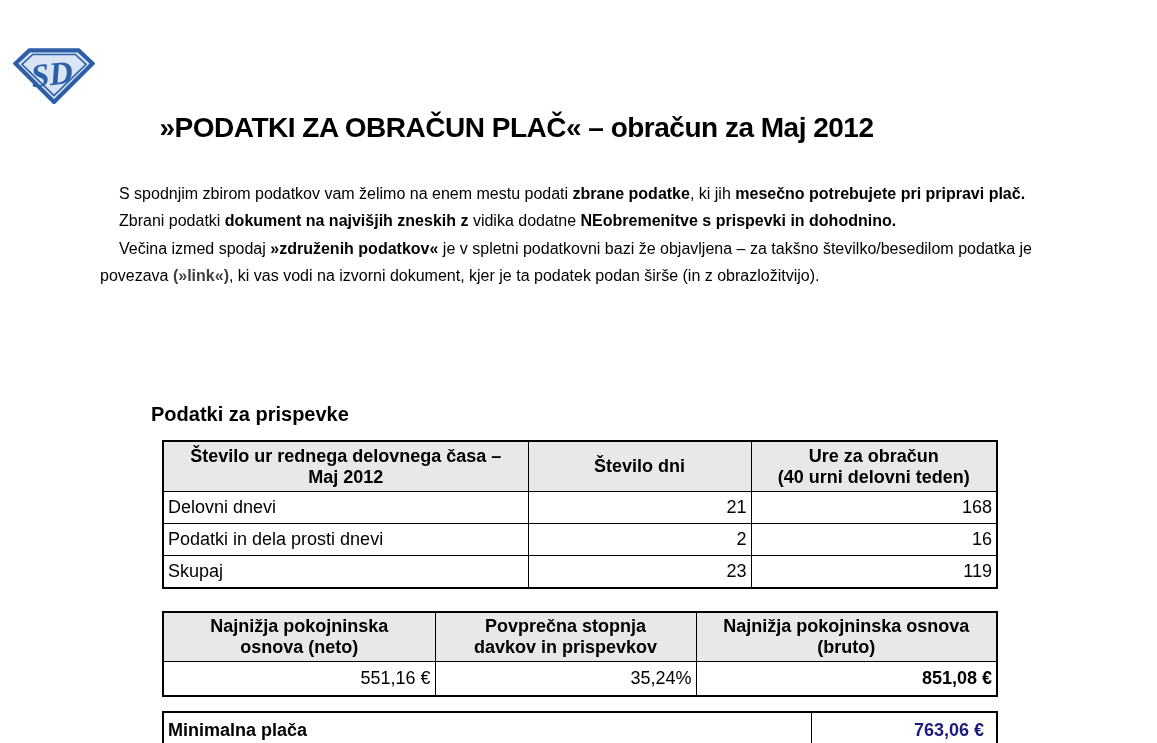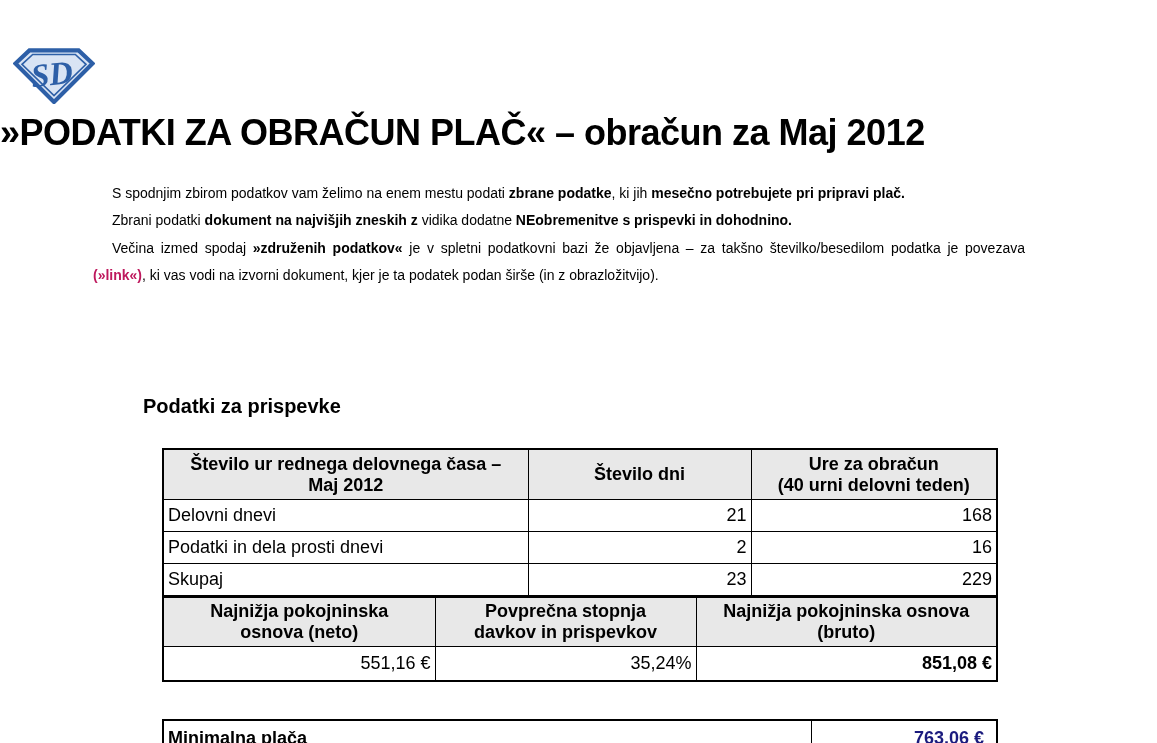--- a/index.html
+++ b/index.html
@@ -10,59 +10,59 @@
     color: #000;
     position: relative;
     overflow: hidden;
   }
   .logo {
     position: absolute; left: 13px; top: 46px;
     width: 82px; height: 58px;
   }
   .doc-title {
     position: absolute; left: 0; top: 112px; width: 1033px;
-    text-align: left;
-    font-size: 36px; font-weight: bold;
+    text-align: center;
+    font-size: 28px; font-weight: bold;
     letter-spacing: -0.5px;
     white-space: nowrap;
   }
   .intro {
-    position: absolute; left: 93px; top: 180px; width: 932px;
-    font-size: 14px; line-height: 27.4px;
+    position: absolute; left: 100px; top: 180px; width: 932px;
+    font-size: 16px; line-height: 27.4px;
     text-align: justify;
   }
   .intro p { margin: 0; text-indent: 19px; }
   .b { font-weight: bold; }
   .section-heading {
     position: absolute; left: 143px; top: 395px;
     font-size: 20px; font-weight: bold;
-    margin: 0;
+    margin: 8px;
   }
   table {
     position: absolute; left: 162px;
     border-collapse: collapse;
     table-layout: fixed;
     width: 834px;
     font-size: 18px;
   }
   th, td { border: 1.5px solid #000; overflow: hidden; }
-  table { border: 2.5px solid #000; margin-top: 8px; }
+  table { border: 2.5px solid #000; }
   th {
     background: #e8e8e8;
     font-weight: bold; text-align: center;
     white-space: pre-line;
     padding: 3px 4px;
   }
   td { text-align: right; padding: 0 4px; }
   td.label-cell { text-align: left; padding-left: 4px; }
   .t-hours  { top: 440px; }
   .t-hours th { height: 43px; }
   .t-hours td { height: 31px; }
   .t-hours tr.total td { font-weight: normal; }
-  .t-pension { top: 588px; }
+  .t-pension { top: 611px; }
   .t-pension th { height: 40px; }
   .t-pension td { height: 33px; }
   .t-pension td.bold-val { font-weight: bold; padding-left: 7px; }
   .t-minwage { top: 711px; }
   .t-minwage td { height: 34px; }
   .t-minwage td.label-cell { font-weight: bold; }
   .t-minwage td.wage-val {
     text-align: right; padding-right: 12px;
     font-weight: bold; color: #1b1b7e;
   }
@@ -74,21 +74,21 @@
   <polygon points="20,5 80,5 97,21 50,68 3,21" fill="#d9e4f4" stroke="#2d5fa7" stroke-width="5"></polygon>
   <polygon points="24,10 76,10 89,22 50,60 11,22" fill="none" stroke="#2d5fa7" stroke-width="2"></polygon>
   <text x="22" y="47" font-size="40" font-style="italic" font-weight="bold" fill="#2d5fa7" transform="rotate(-6 50 35)" font-family="Liberation Serif, serif">SD</text>
 </svg>
 
 <div class="doc-title">»PODATKI ZA OBRAČUN PLAČ« – obračun za Maj 2012</div>
 
 <div class="intro">
   <p><span>S spodnjim zbirom podatkov vam želimo na enem mestu podati </span><span class="b">zbrane podatke</span><span>, ki jih </span><span class="b">mesečno potrebujete pri pripravi plač.</span></p>
   <p><span>Zbrani podatki </span><span class="b">dokument na najvišjih zneskih z </span><span>vidika dodatne </span><span class="b">NEobremenitve s prispevki in dohodnino.</span></p>
-  <p><span>Večina izmed spodaj </span><span class="b">»združenih podatkov«</span><span> je v spletni podatkovni bazi že objavljena – za takšno številko/besedilom podatka je povezava </span><span class="b" style="color: #be185d;">(»link«)</span><span>, ki vas vodi na izvorni dokument, kjer je ta podatek podan širše (in z obrazložitvijo).</span></p>
+  <p><span>Večina izmed spodaj </span><span class="b">»združenih podatkov«</span><span> je v spletni podatkovni bazi že objavljena – za takšno številko/besedilom podatka je povezava </span><span class="b" style="color: #404040;">(»link«)</span><span>, ki vas vodi na izvorni dokument, kjer je ta podatek podan širše (in z obrazložitvijo).</span></p>
 </div>
 
 <h2 class="section-heading">Podatki za prispevke</h2>
 
 <table class="t-hours">
   <colgroup>
       <col style="width:365px">
       <col style="width:223px">
       <col style="width:246px">
     </colgroup>
@@ -108,21 +108,21 @@
       <td>168</td>
     </tr>
     <tr>
       <td class="label-cell">Podatki in dela prosti dnevi</td>
       <td>2</td>
       <td>16</td>
     </tr>
     <tr class="total">
       <td class="label-cell">Skupaj</td>
       <td>23</td>
-      <td>229</td>
+      <td>119</td>
     </tr>
   </tbody>
 </table>
 
 <table class="t-pension">
   <colgroup>
       <col style="width:272px">
       <col style="width:261px">
       <col style="width:301px">
     </colgroup>

